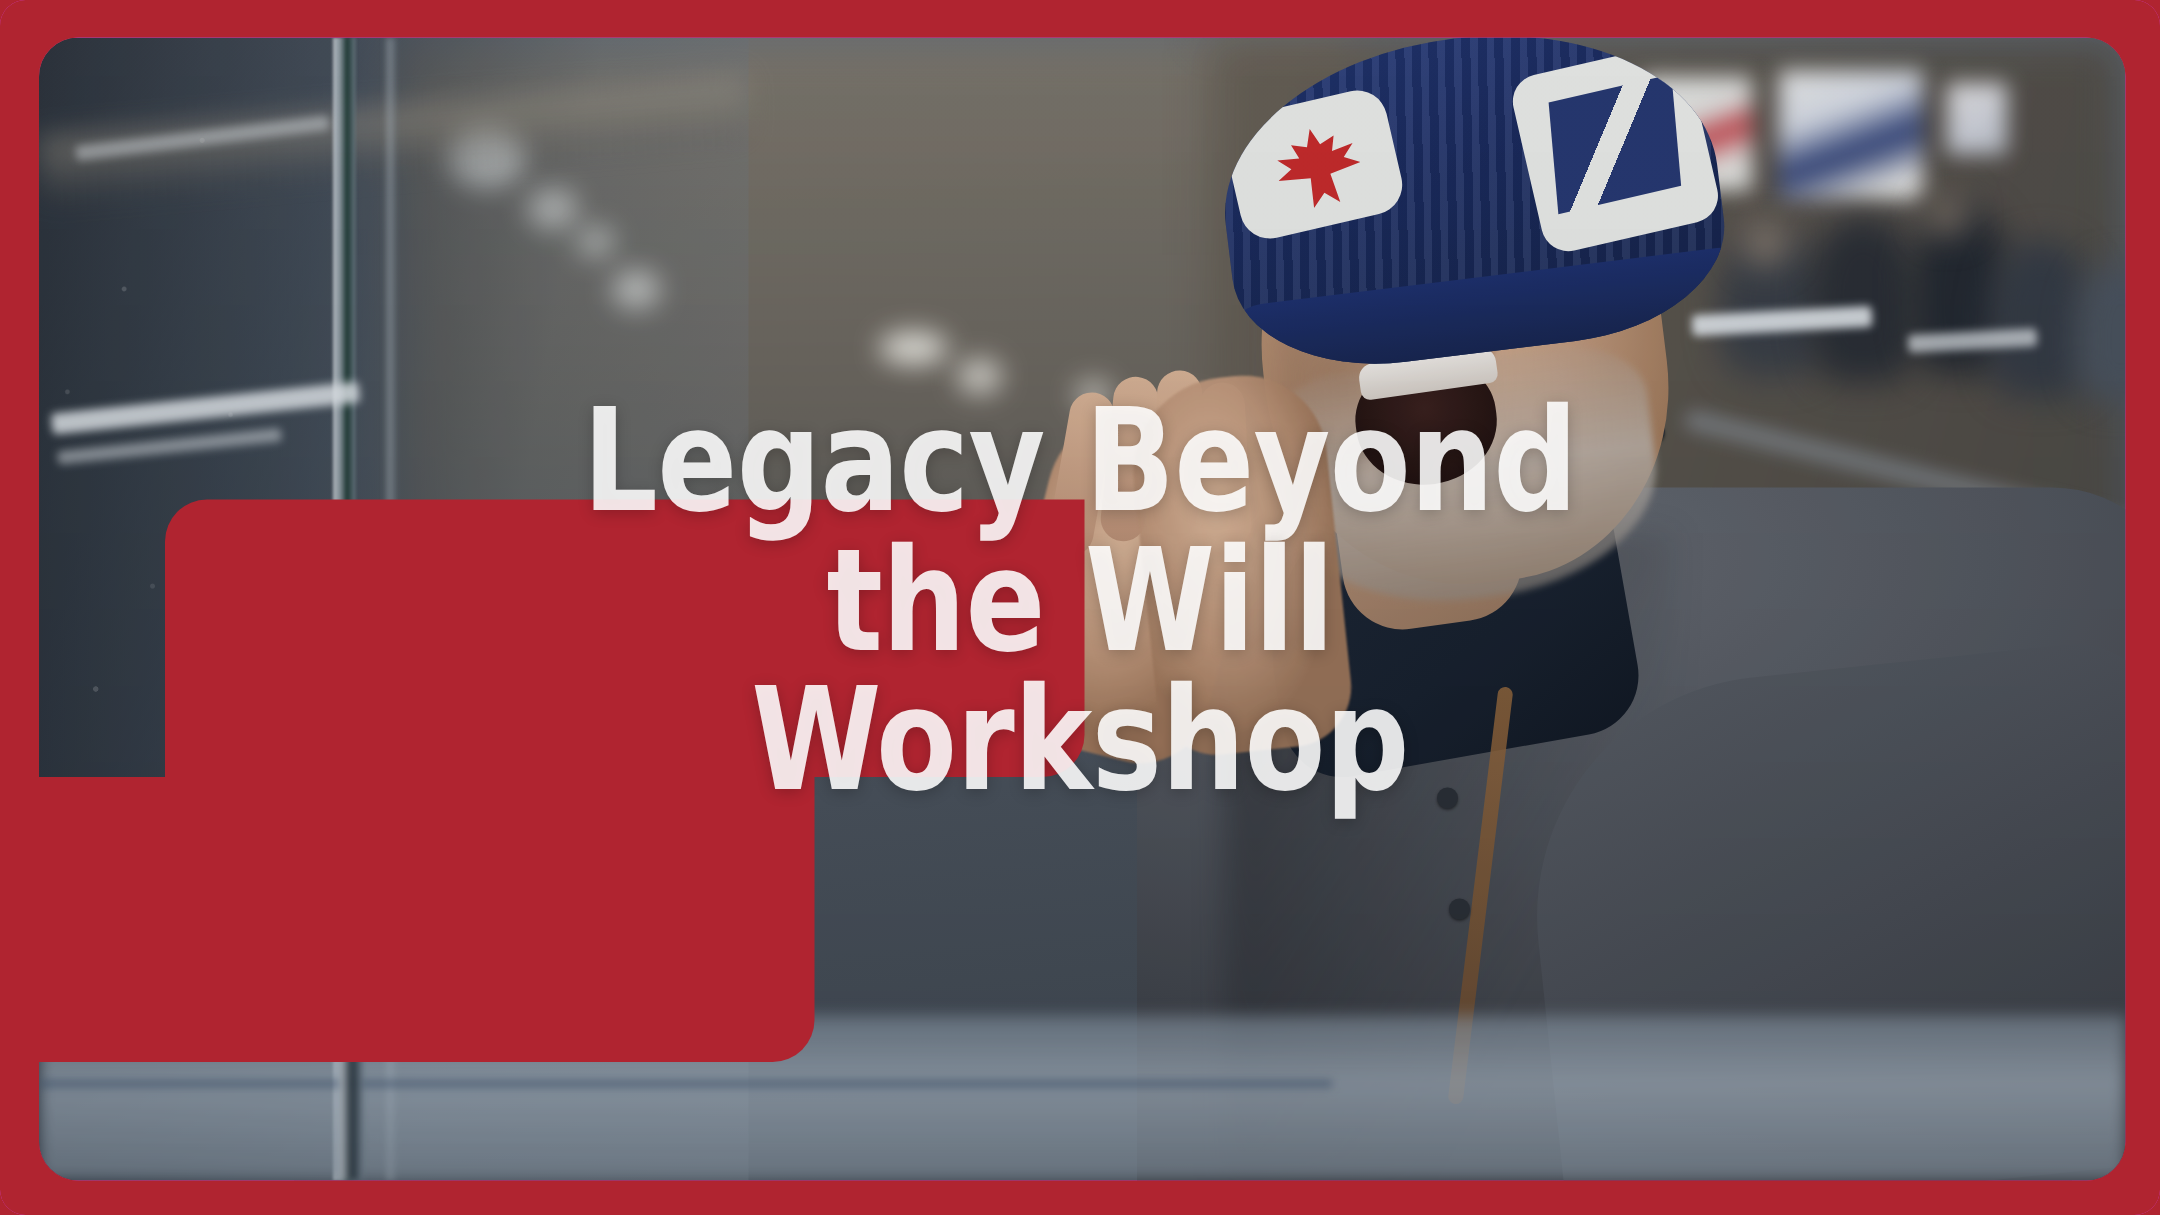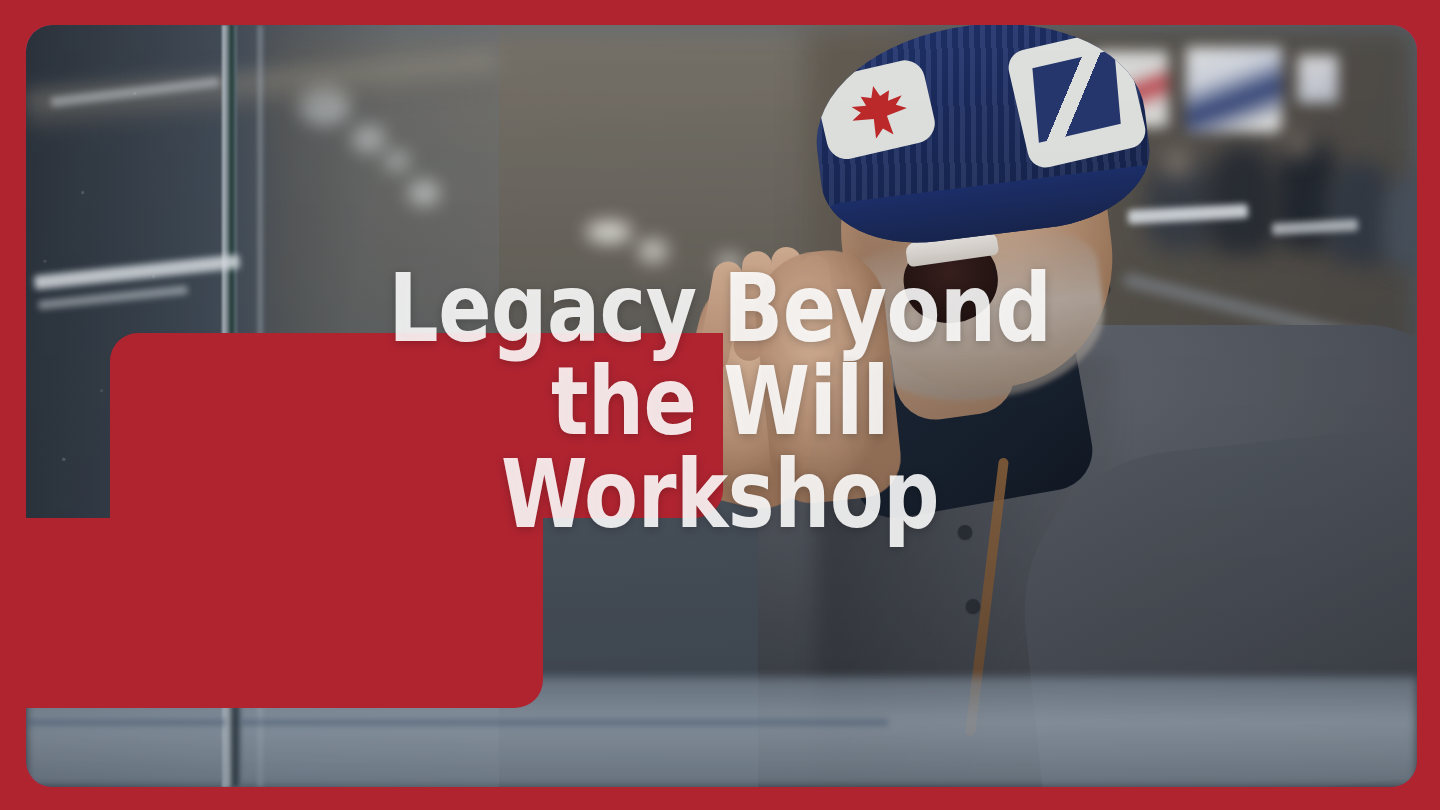--- a/index.html
+++ b/index.html
@@ -8,20 +8,21 @@
     background:#b02430;
     font-family:"DejaVu Sans Condensed","Liberation Sans",sans-serif;
   }
 
   
   .canvas{
     position:relative;
     width:1440px; height:810px;
     background:#d946ef;
     overflow:hidden;
+    border-radius:17px;
   }
 
   
   .photo-plate{
     position:absolute;
     left:26px; top:25px;
     width:1391px; height:762px;
     border-radius:26px;
     overflow:hidden;
     

